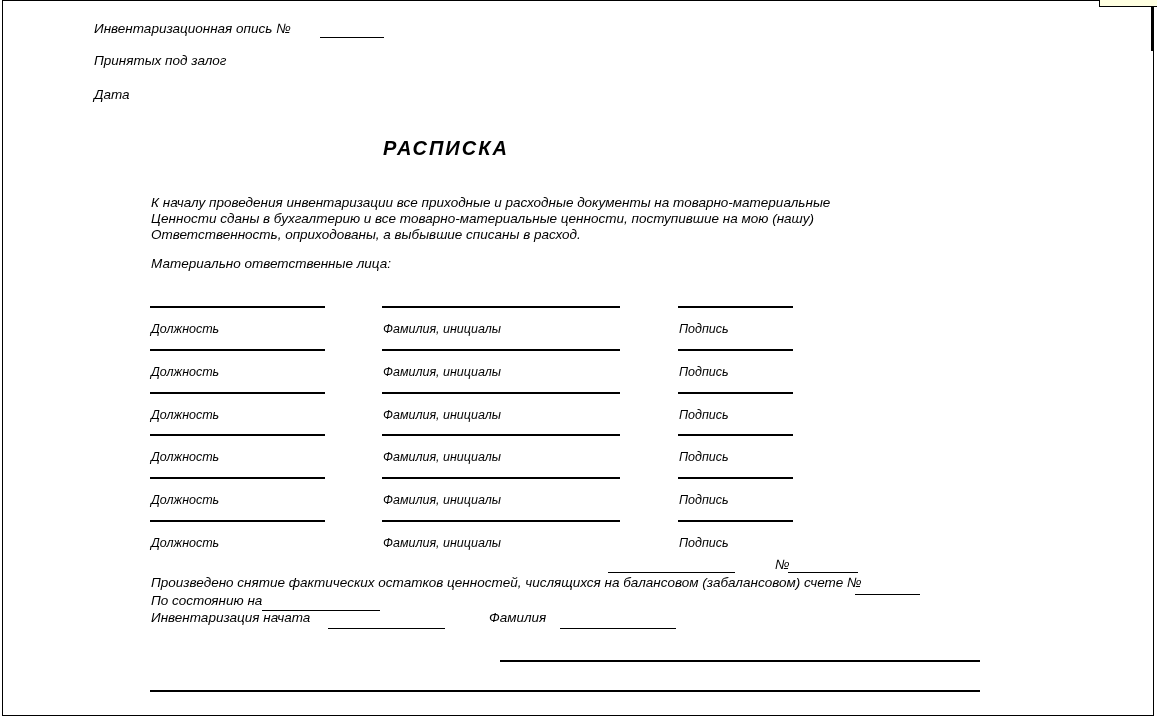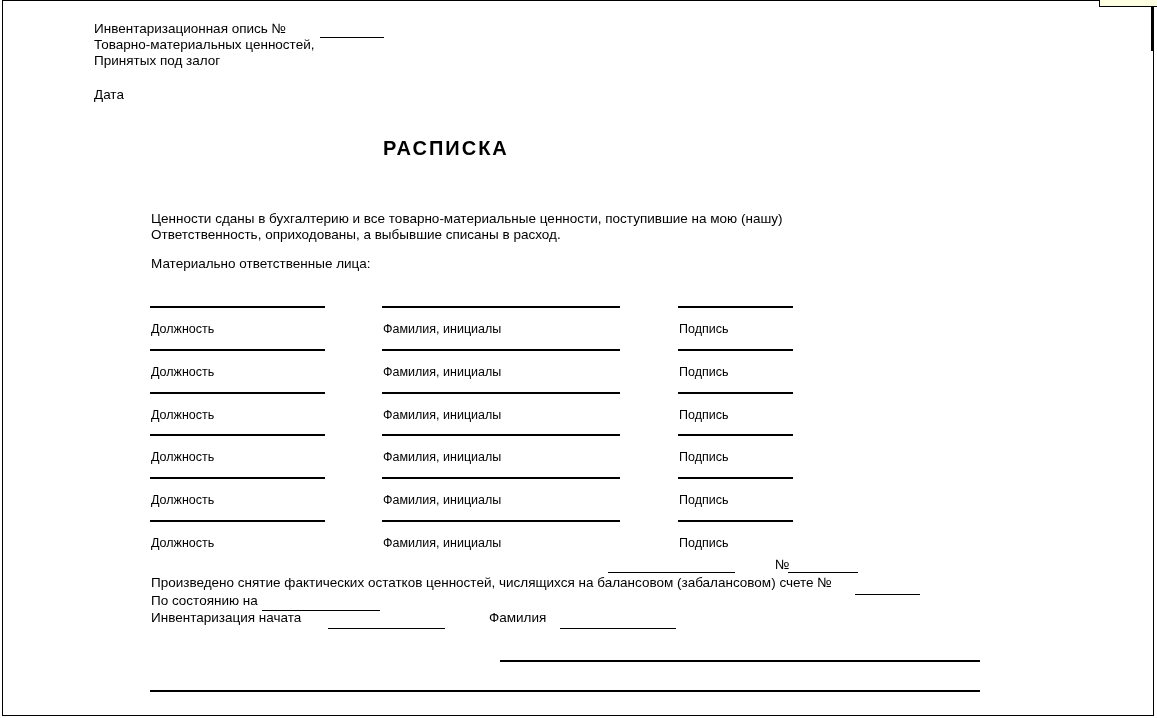--- a/index.html
+++ b/index.html
@@ -1,19 +1,19 @@
 <!DOCTYPE html>
 <html><head>
 <meta charset="utf-8">
 <style>
   * { margin:0; padding:0; box-sizing:border-box; }
   html,body { background:#ffffff; }
   body { font-family:"Liberation Sans","DejaVu Sans",sans-serif; color:#000; }
   #page {
-    position:relative; width:1157px; height:718px; background:#fff; overflow:hidden;
+    position:relative; width:1157px; height:718px; background:#fff; overflow:hidden;font-style:italic;
   }
   .frame {
     position:absolute; left:2px; top:0; width:1152px; height:716px;
     border:1px solid #000; background:#fff;
   }
   .txt { position:absolute; font-size:13.5px; line-height:16px; white-space:nowrap; }
   .small { font-size:12.5px;margin-top:12px; }
   .blank { position:absolute; height:0; border-top:1.5px solid #000; }
   .blank.thick { border-top-width:2px; }
   #doc-title { position:absolute; font-size:20px; font-weight:bold; letter-spacing:2px; white-space:nowrap; }
@@ -30,26 +30,26 @@
 <body>
 
 <div id="page">
   <div class="frame"></div>
 
   <div class="tooltip-fragment"></div>
   <div class="tooltip-tail"></div>
 
   <div class="txt" style="left:94px; top:21px;">Инвентаризационная опись №</div>
   <div class="blank" style="left:320px; top:37px; width:64px; border-top-width:1px;"></div>
-  <div class="txt" style="left:94px; top:37px;">Товарно-материальных ценностей,</div>
   <div class="txt" style="left:94px; top:53px;">Принятых под залог</div>
   <div class="txt" style="left:94px; top:87px;">Дата</div>
 
   <div id="doc-title" style="left:383px; top:137px;">РАСПИСКА</div>
 
+  <div class="txt intro-line" style="left:151px; top:195px;">К началу проведения инвентаризации все приходные и расходные документы на товарно-материальные</div>
   <div class="txt intro-line" style="left:151px; top:211px;">Ценности сданы в бухгалтерию и все товарно-материальные ценности, поступившие на мою (нашу)</div>
   <div class="txt intro-line" style="left:151px; top:227px;">Ответственность, оприходованы, а выбывшие списаны в расход.</div>
 
   <div class="txt" style="left:151px; top:256px;">Материально ответственные лица:</div>
 
   <div class="blank thick" style="left:150px; top:306px; width:175px;"></div>
   <div class="txt small" style="left:151px; top:309px;">Должность</div>
   <div class="blank thick" style="left:382px; top:306px; width:238px;"></div>
   <div class="txt small" style="left:383px; top:309px;">Фамилия, инициалы</div>
   <div class="blank thick" style="left:678px; top:306px; width:115px;"></div>

